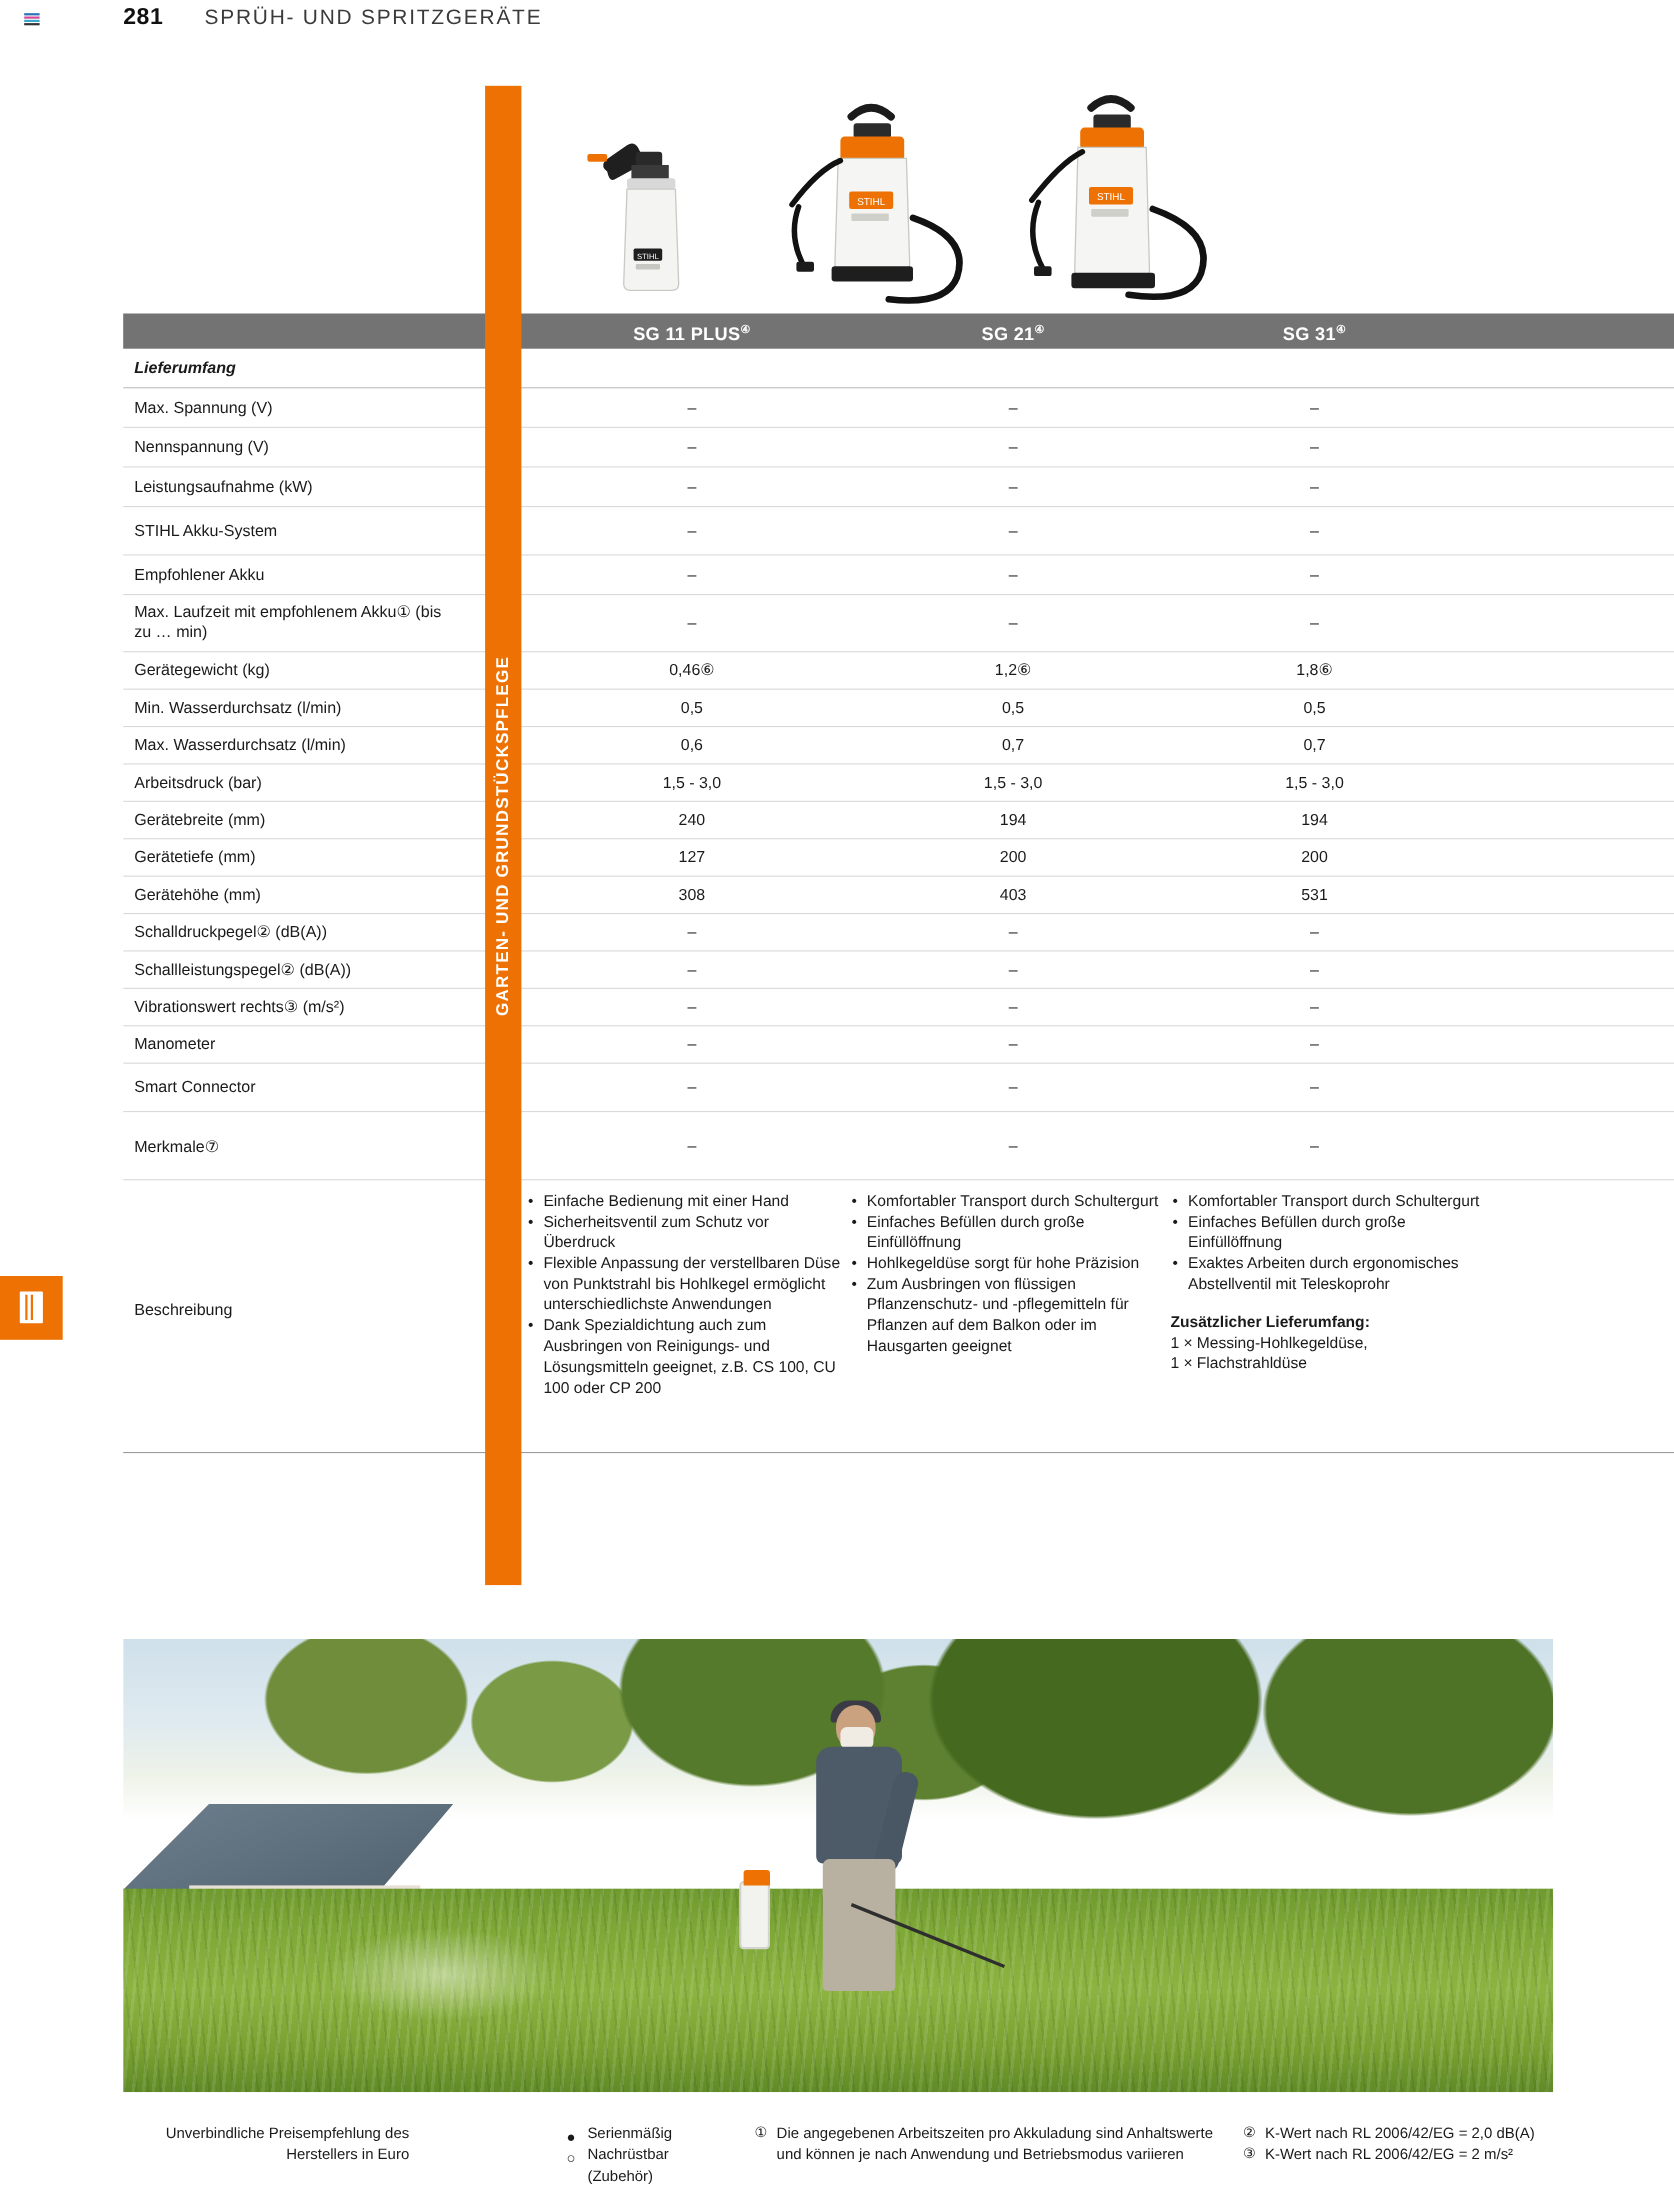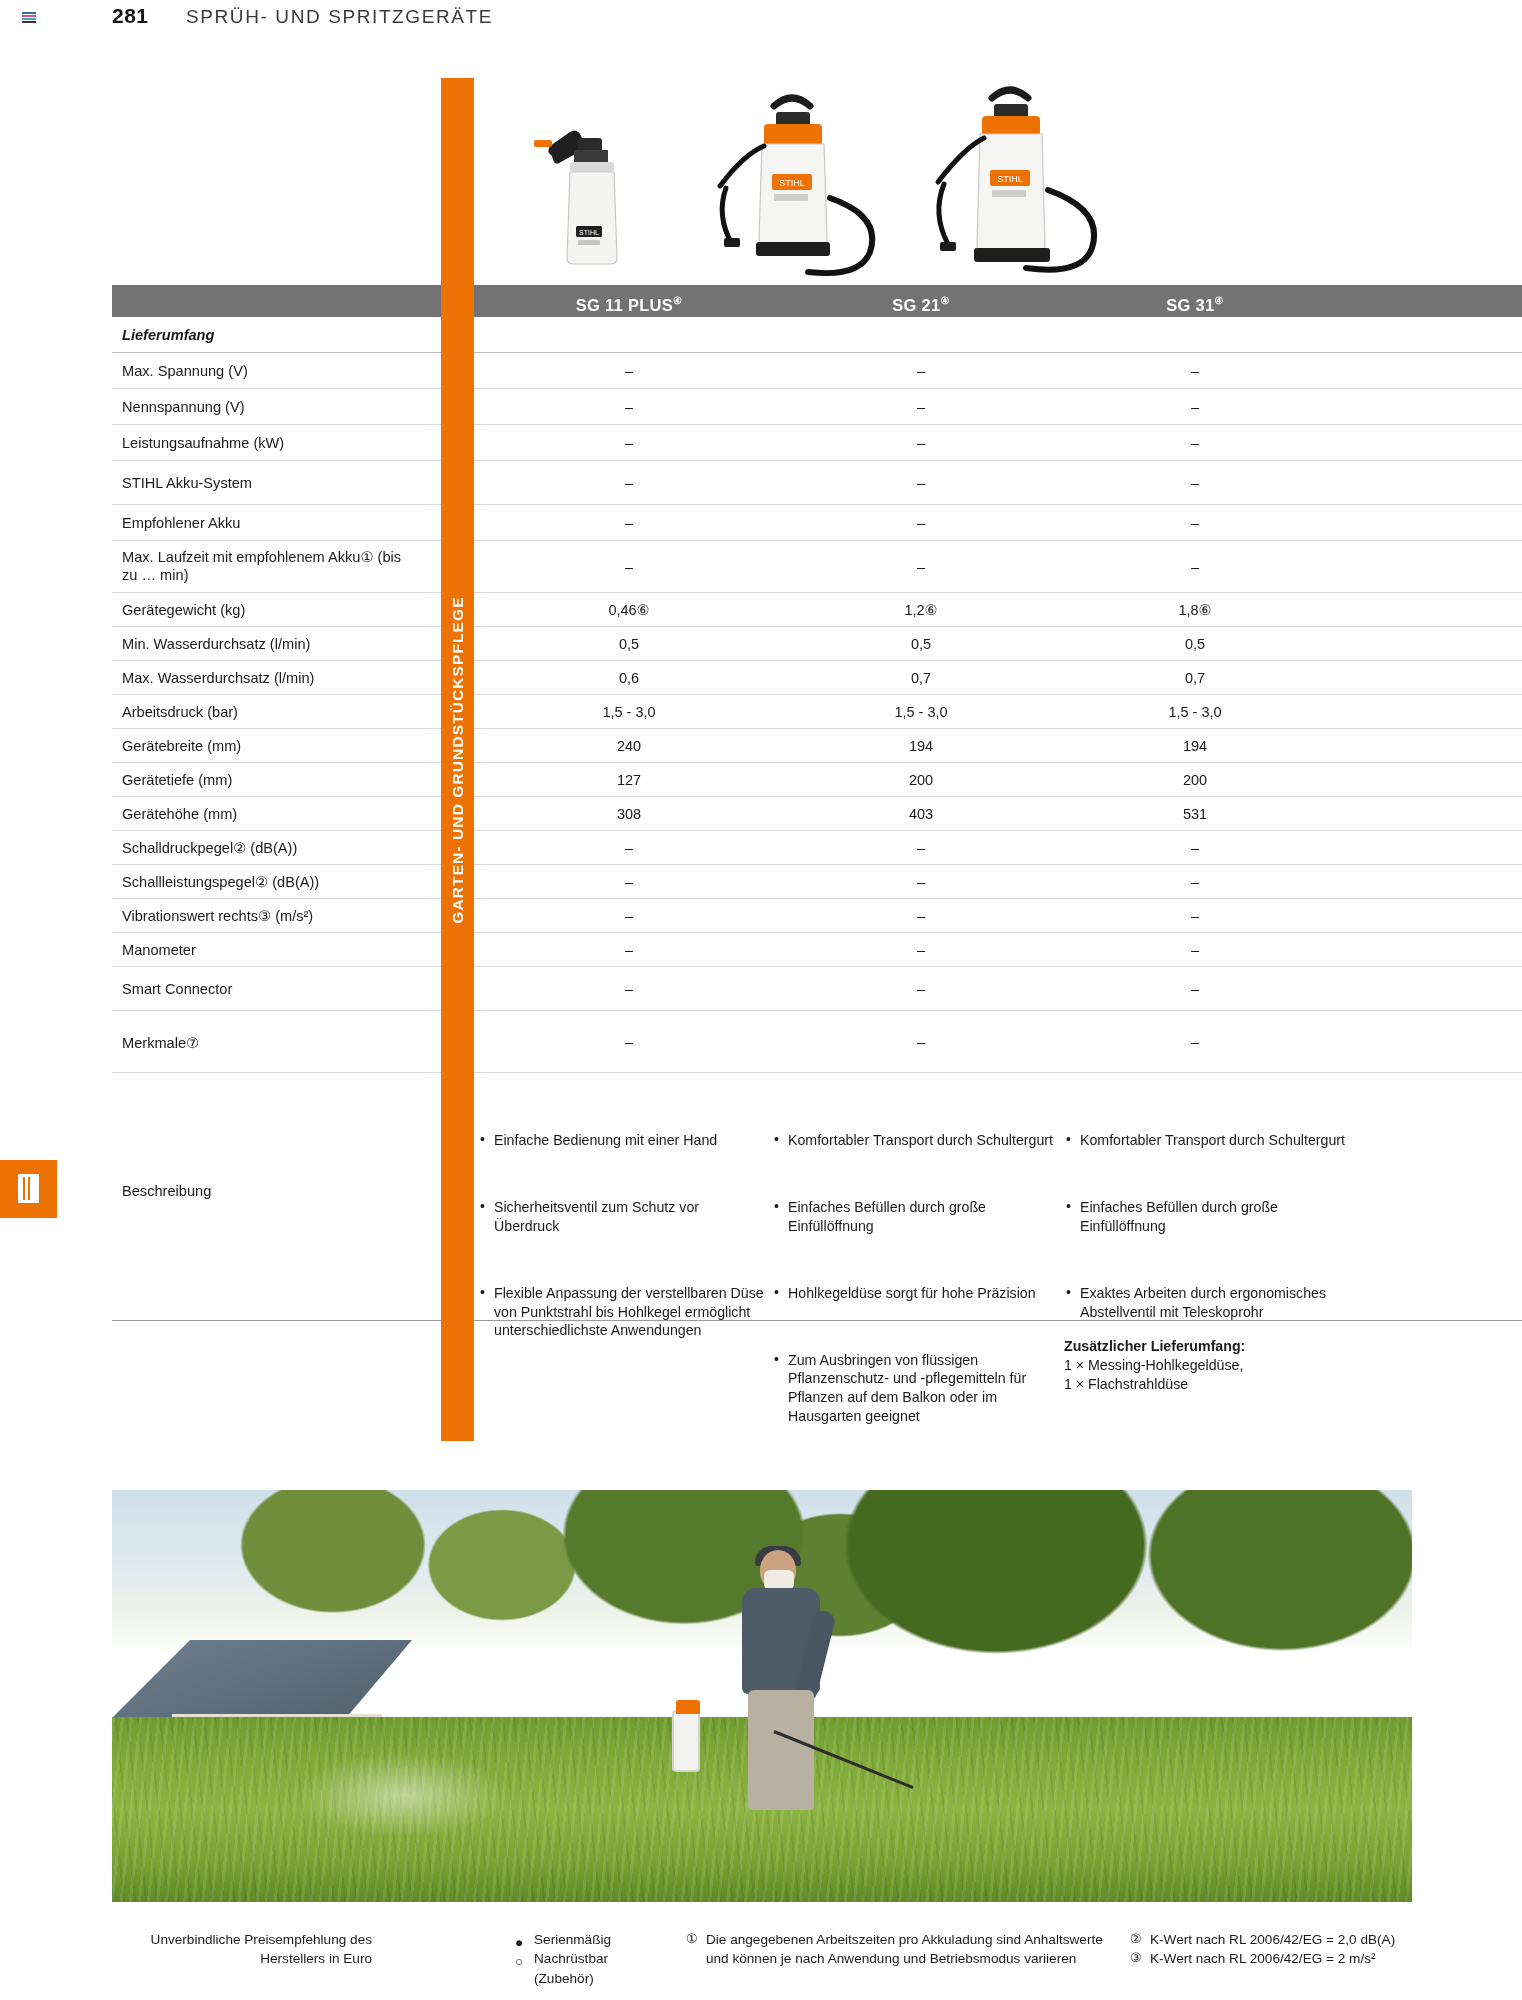--- a/index.html
+++ b/index.html
@@ -135,21 +135,21 @@
   }
   .desc-col {
     position:absolute; top:10px;
     font-size:14.2px; line-height:1.33; color:#1a1a1a;
   }
   .desc-col.d1 { left:366px; width:290px; }
   .desc-col.d2 { left:660px; width:290px; }
   .desc-col.d3 { left:952px; width:290px; }
   .desc-col ul { margin:0; padding:0; list-style:none; }
   .desc-col li {
-    position:relative; padding-left:16px; margin-bottom:0;margin-top:48px;
+    position:relative; padding-left:16px; margin-bottom:0;
   }
   .desc-col li:before {
     content:"\2022"; position:absolute; left:2px; top:-1px; font-size:14px;
   }
   .zus-title { font-weight:bold; margin-top:16px; }
   .zus-line { padding-left:0; }
   .zus-line span.cnt { display:inline-block; width:24px; }
 
   
   .order-row {
@@ -495,20 +495,21 @@
   </div>
 
   <div class="desc-row">
     <div class="lbl">Beschreibung</div>
 
     <div class="desc-col d1">
       <ul>
         <li>Einfache Bedienung mit einer Hand</li>
         <li>Sicherheitsventil zum Schutz vor Überdruck</li>
         <li>Flexible Anpassung der verstellbaren Düse von Punktstrahl bis Hohlkegel ermöglicht unterschiedlichste Anwendungen</li>
+        <li>Dank Spezialdichtung auch zum Ausbringen von Reinigungs- und Lösungsmitteln geeignet, z.B. CS 100, CU 100 oder CP 200</li>
       </ul>
     </div>
 
     <div class="desc-col d2">
       <ul>
         <li>Komfortabler Transport durch Schultergurt</li>
         <li>Einfaches Befüllen durch große Einfüllöffnung</li>
         <li>Hohlkegeldüse sorgt für hohe Präzision</li>
         <li>Zum Ausbringen von flüssigen Pflanzenschutz- und -pflegemitteln für Pflanzen auf dem Balkon oder im Hausgarten geeignet</li>
       </ul>

